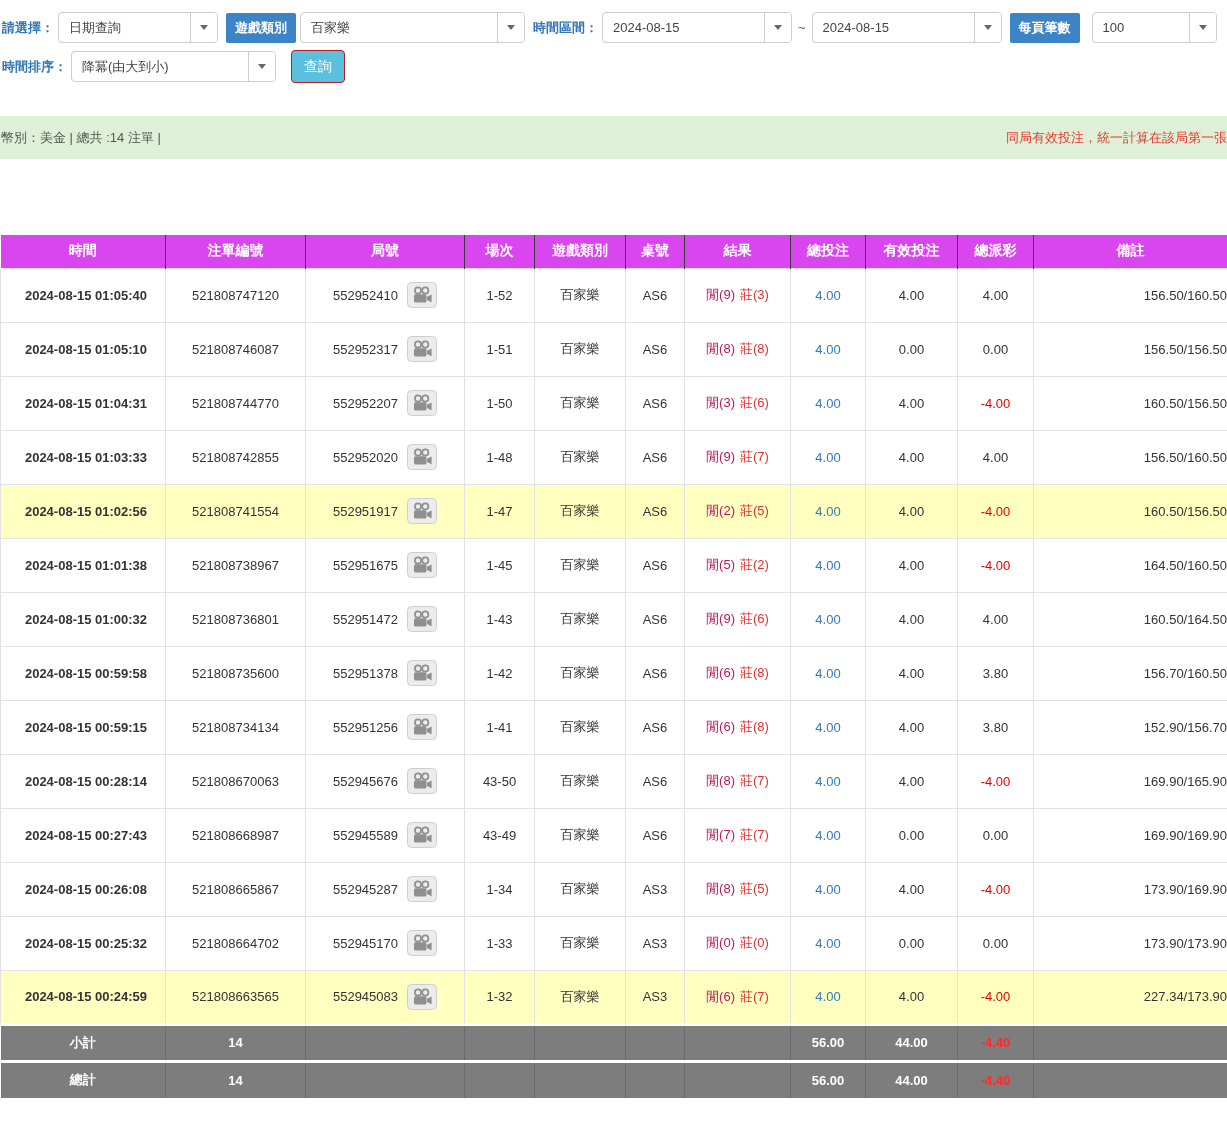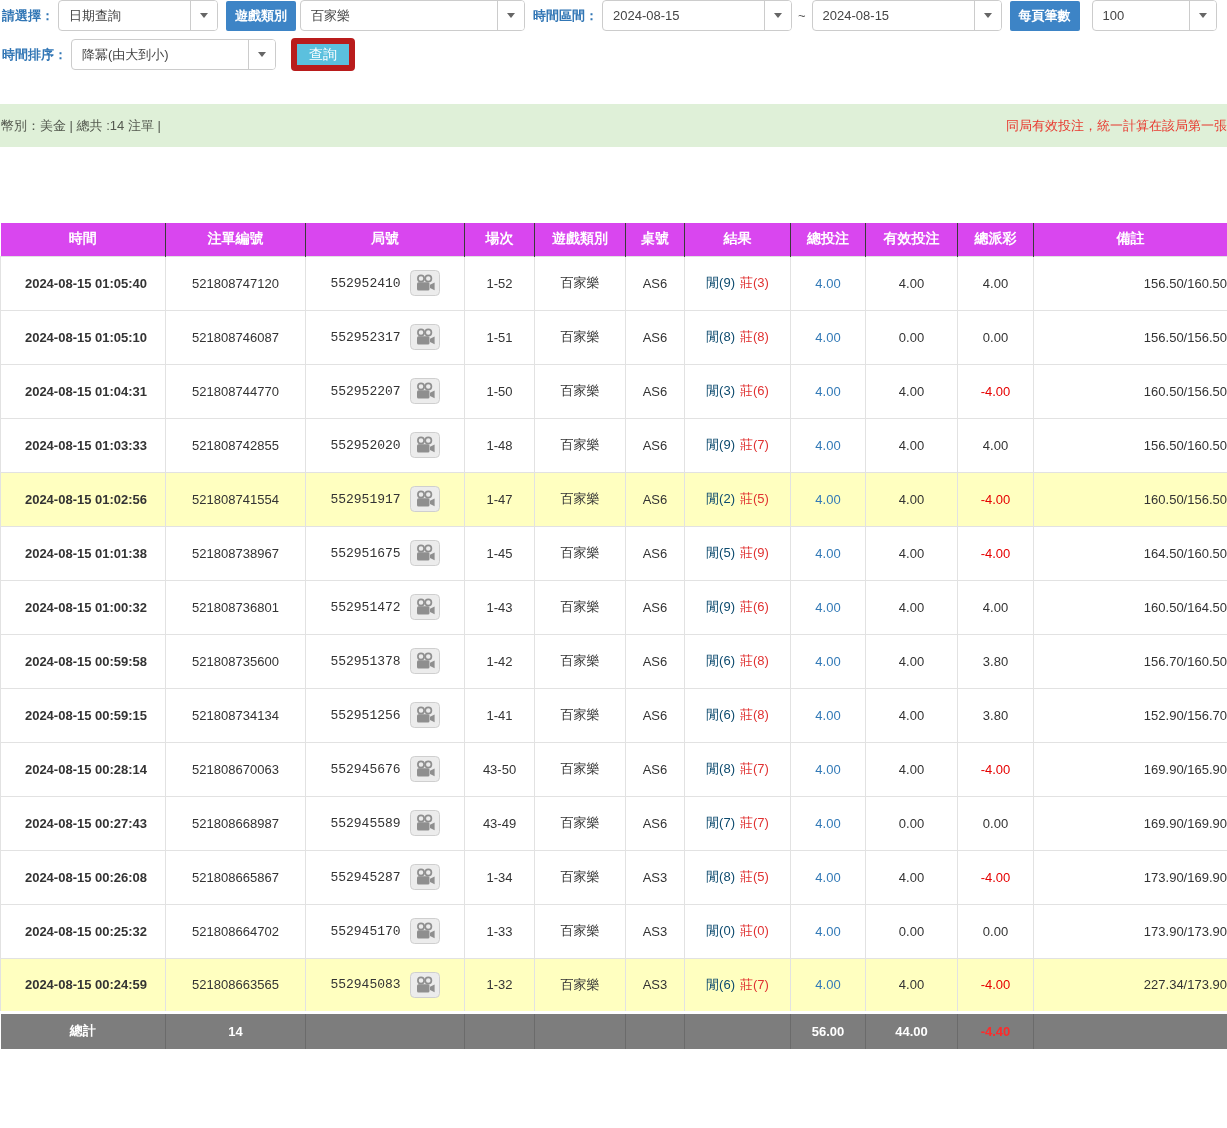--- a/index.html
+++ b/index.html
@@ -5,21 +5,21 @@
   * { box-sizing: border-box; margin: 0; padding: 0; }
   html, body { width: 1227px; height: 1128px; overflow: hidden; }
   body {
     font-family: "Liberation Sans", "DejaVu Sans", sans-serif;
     font-size: 13px;
     color: #333;
     background: #fff;
   }
 
   
-  .filters { padding-left: 2px; padding-top: 0; }
+  .filters { padding-left: 2px; padding-top: 12px; }
   .filter-row { display: flex; align-items: center; }
   .row1 { margin-top: 0; }
   .row2 { margin-top: 7px; }
   .flabel {
     color: #3176b5; font-weight: bold; font-size: 13px;
     white-space: nowrap; margin-right: 4px;
   }
   .chip {
     background: #3d84c6; color: #fff; font-weight: bold;
     height: 30px; line-height: 30px; padding: 0 9px;
@@ -38,21 +38,21 @@
     display: flex; align-items: center; justify-content: center;
     background: #fff;
   }
   .caret {
     width: 0; height: 0;
     border-left: 4px solid transparent; border-right: 4px solid transparent;
     border-top: 5px solid #666;
   }
   .tilde { color: #555; margin: 0 6px; }
   .btn-query {
-    background: #5bc0de; border: 6px solid #b91c1c; color: #fff;
+    background: #5bc0de; border: 1px solid #b91c1c; color: #fff;
     height: 33px; padding: 0 12px; border-radius: 4px;
     font-size: 14px; font-family: inherit; cursor: pointer; margin-left: 15px;
   }
 
   
   .info-bar {
     margin-top: 33px; height: 43px; background: #dff0d8;
     display: flex; align-items: center; justify-content: space-between;
     white-space: nowrap; overflow: hidden;
   }
@@ -71,24 +71,24 @@
   }
   tbody td {
     height: 54px; border: 1px solid #e2e2e2; background: #fff;
     text-align: center; font-size: 13px; color: #333;
     overflow: hidden; white-space: nowrap;
   }
   tbody tr.hl td { background: #ffffc0; }
   td.c-time { text-align: center; padding-left: 6px; font-weight: bold; }
   td.c-note { text-align: right; padding-right: 0; }
   td.c-round .round-wrap {
-    display: flex; align-items: center; justify-content: center; gap: 9px; font-family: Liberation Mono, monospace;
+    display: flex; align-items: center; justify-content: center; gap: 9px;
   }
   .vid { display: inline-flex; cursor: pointer; }
-  .player { color: #0c4a6e; margin-right: 5px; }
+  .player { color: #be185d; margin-right: 5px; }
   .banker { color: #e03131; }
   td.link { color: #337ab7; cursor: pointer; }
   td .neg, td.neg { color: #e60000; }
 
   tfoot td {
     background: #7d7d7d; color: #fff; font-weight: bold;
     height: 37px; text-align: center; font-size: 13px;
     border-right: 1px solid #6b6b6b; border-top: 3px solid #fff;
     white-space: nowrap;
   }
@@ -346,21 +346,21 @@
             <rect x="7" y="12.3" width="12.5" height="8.2" rx="1.5" fill="#8f8f8f"></rect>
             <path d="M20 14.8 l4.6 -2.2 v7.6 l-4.6 -2.2 z" fill="#8f8f8f"></path>
           </svg>
         </span>
       </span>
     </td>
     <td>1-45</td>
     <td>百家樂</td>
     <td>AS6</td>
     <td>
-      <span class="player">閒(5)</span><span class="banker">莊(9)</span>
+      <span class="player">閒(5)</span><span class="banker">莊(2)</span>
     </td>
     <td class="link">4.00</td>
     <td>4.00</td>
     <td class="neg">-4.00</td>
     <td class="c-note">164.50/160.50</td>
   </tr>
 
   <tr>
     <td class="c-time">2024-08-15 01:00:32</td>
     <td>521808736801</td>
@@ -587,28 +587,41 @@
     <td>
       <span class="player">閒(6)</span><span class="banker">莊(7)</span>
     </td>
     <td class="link">4.00</td>
     <td>4.00</td>
     <td class="neg">-4.00</td>
     <td class="c-note">227.34/173.90</td>
   </tr>
 </tbody>
   <tfoot>
-
-  <tr>
-    <td>總計</td>
+  <tr>
+    <td>小計</td>
     <td>14</td>
     <td></td>
     <td></td>
     <td></td>
     <td></td>
     <td></td>
     <td>56.00</td>
     <td>44.00</td>
     <td class="neg">-4.40</td>
     <td></td>
   </tr>
+
+  <tr>
+    <td>總計</td>
+    <td>14</td>
+    <td></td>
+    <td></td>
+    <td></td>
+    <td></td>
+    <td></td>
+    <td>56.00</td>
+    <td>44.00</td>
+    <td class="neg">-4.40</td>
+    <td></td>
+  </tr>
 </tfoot>
 </table>
 
 </body></html>

